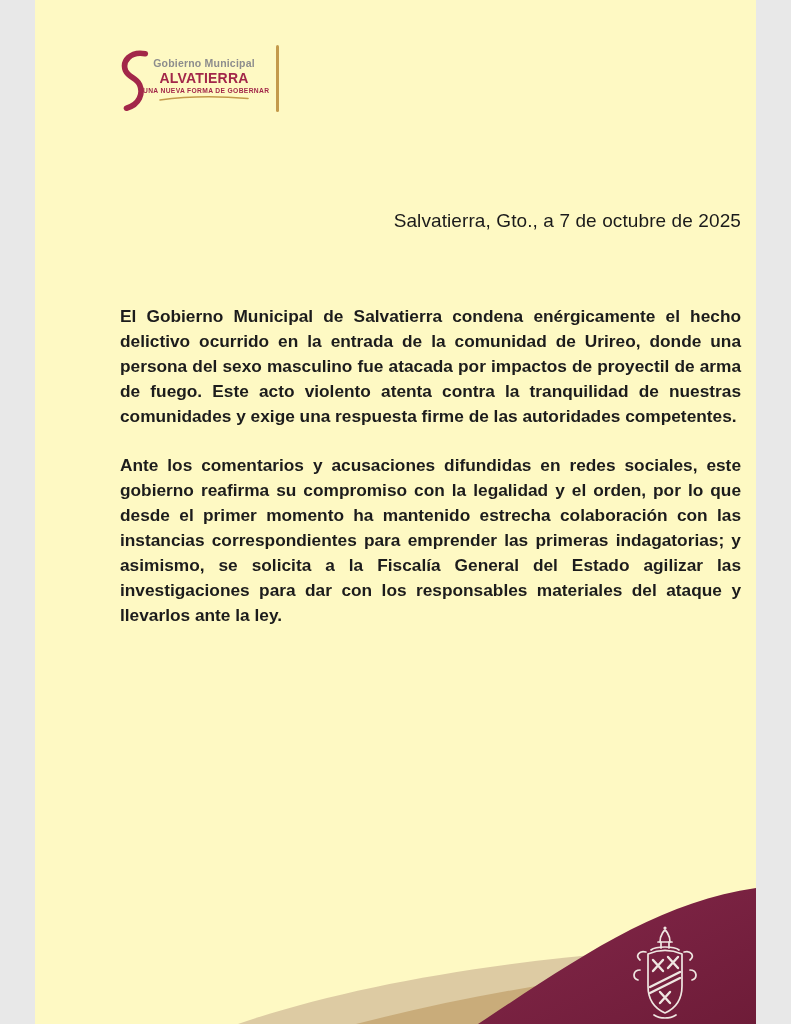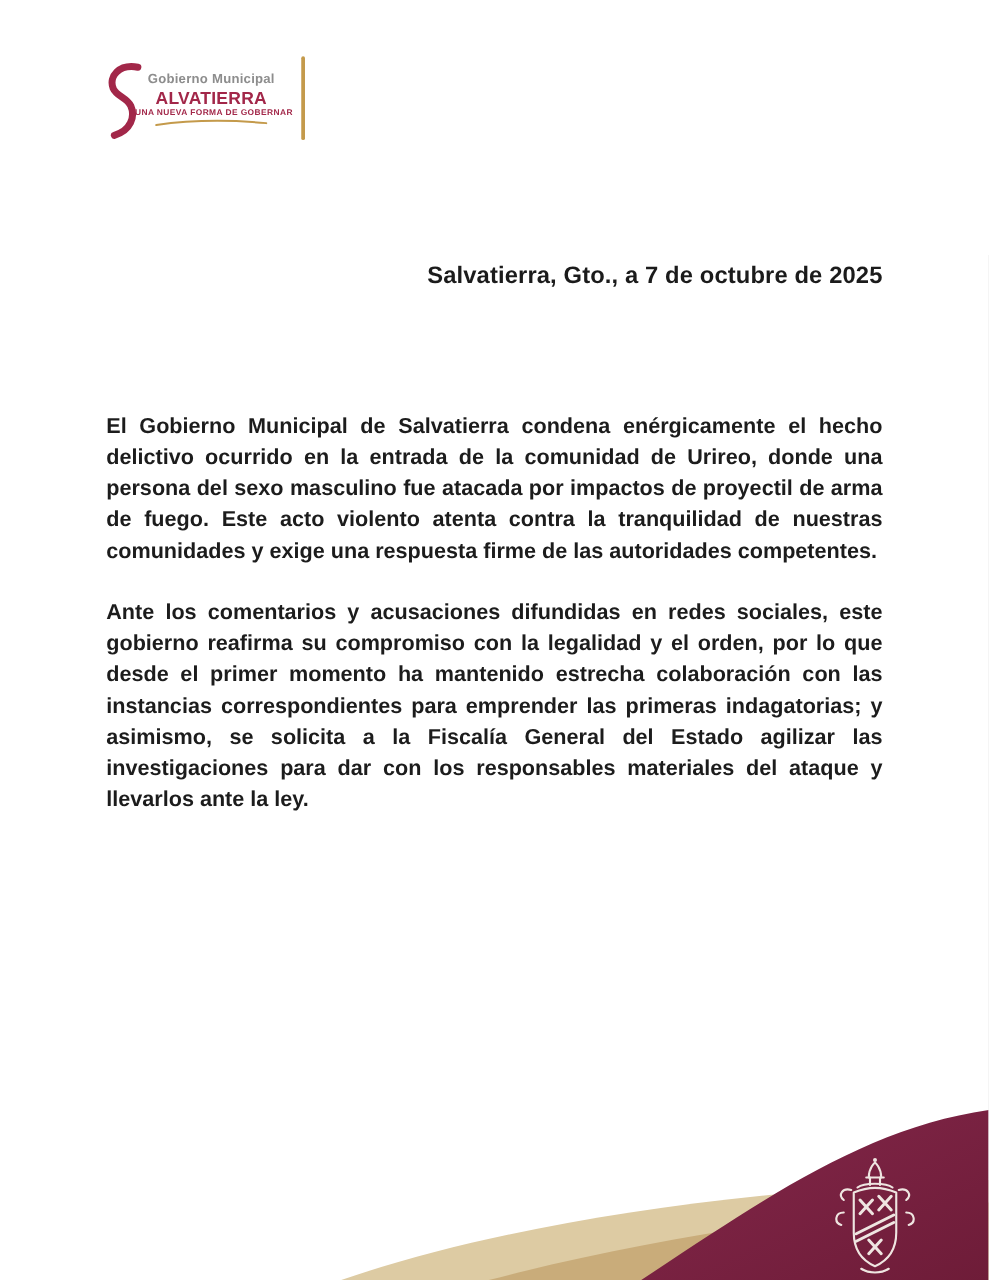--- a/index.html
+++ b/index.html
@@ -1,19 +1,19 @@
 <!DOCTYPE html>
 <html><head>
 <meta charset="utf-8">
 <style>
   html,body{margin:0;padding:0;background:#e8e8e8;}
   .page{
     position:relative;
-    width:791px;height:1024px;
-    background:#ffffff;
+    width:721px;height:1024px;
+    background:#fef9c3;
     overflow:hidden;
     font-family:"Liberation Sans", sans-serif;
     margin:0 auto;
   }
   
   .header{position:absolute;left:0;top:0;width:100%;height:140px;}
   .logo-s{position:absolute;left:84px;top:50px;width:30px;height:62px;}
   .logo-text{
     position:absolute;left:108px;top:58px;width:122px;
     text-align:center;line-height:1;
@@ -37,23 +37,23 @@
   }
   .header-title{
     position:absolute;left:263px;top:65px;
     color:#7e8e8b;font-size:21.5px;font-weight:700;letter-spacing:1.4px;
     white-space:nowrap;
   }
   
   .dateline{
     position:absolute;left:85px;top:210px;width:621px;
     text-align:right;color:#1b1b1b;
-    font-size:19px;font-weight:700;letter-spacing:.1px;
+    font-size:19px;font-weight:400;letter-spacing:.1px;
   }
-  .body-copy{position:absolute;left:85px;top:328px;width:621px;}
+  .body-copy{position:absolute;left:85px;top:304px;width:621px;}
   .body-copy p{
     margin:0 0 24px 0;
     color:#1c1c1c;
     font-size:17.3px;line-height:25px;font-weight:700;
     text-align:justify;
   }
   
   .footer-art{position:absolute;right:0;bottom:0;width:530px;height:170px;display:block;}
 </style>
 </head>

